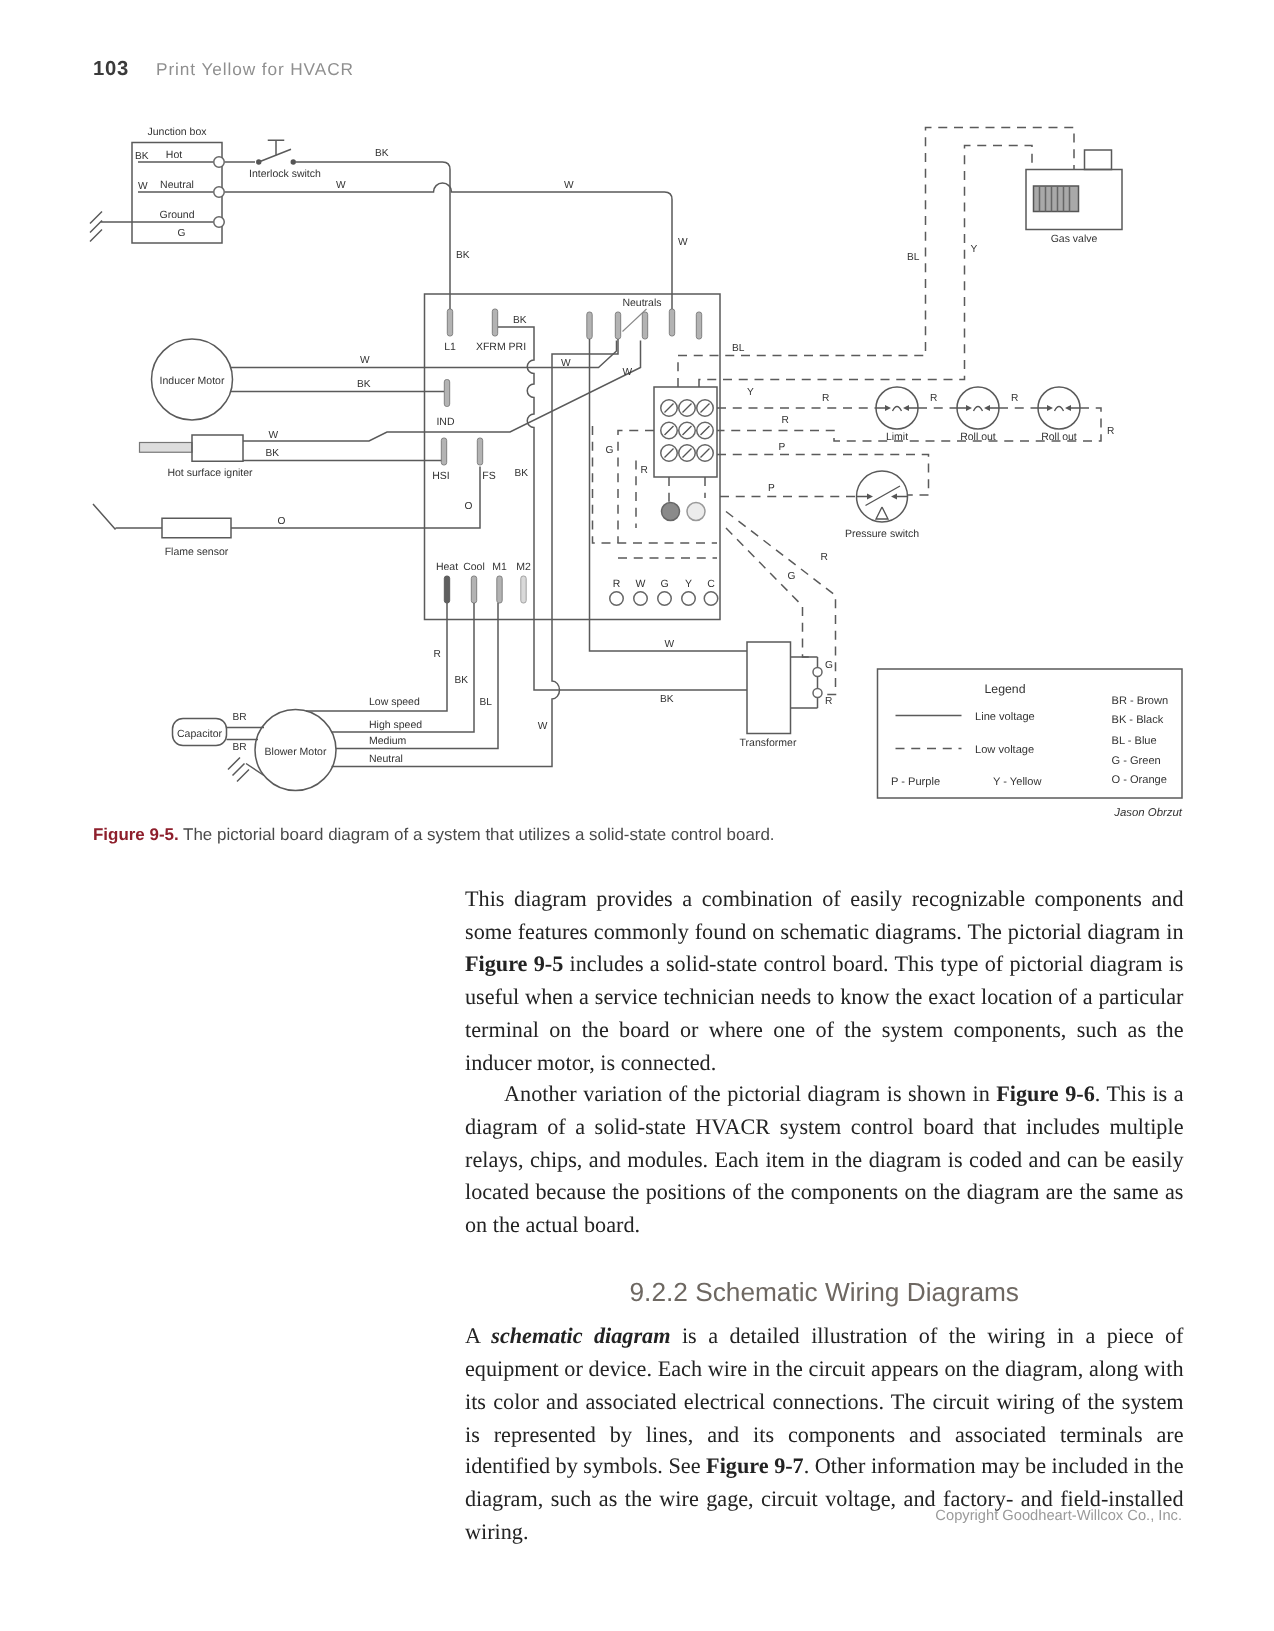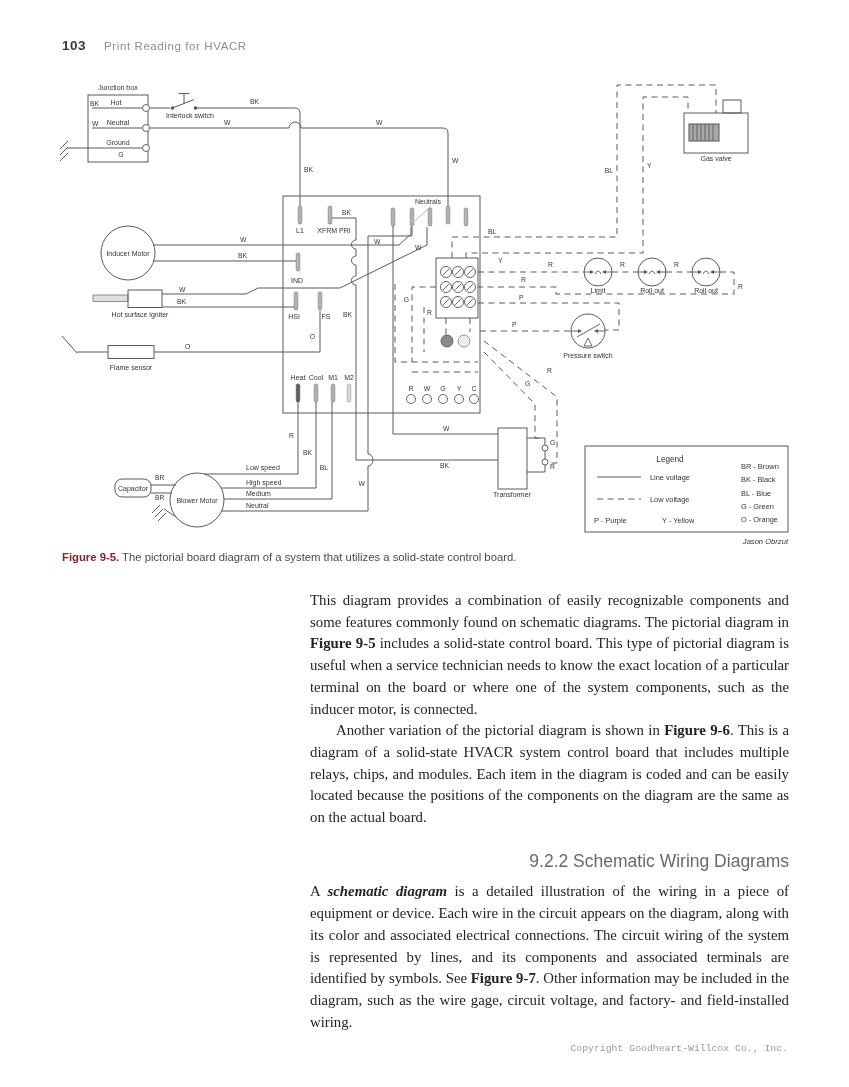--- a/index.html
+++ b/index.html
@@ -27,31 +27,31 @@
   .credit{font-size:7.6px;font-style:italic;fill:#555;}
   
   #caption{position:absolute;left:62px;top:551px;width:720px;font-size:11.3px;color:#4a4a4a;}
   #caption .figlabel{font-weight:bold;color:#8e1f2c;}
   
   #article{position:absolute;left:310px;top:590px;width:479px;color:#232323;
            font-family:"Liberation Serif",serif;font-size:14.8px;line-height:21.7px;text-align:justify;}
   #article p{margin:0;}
   #article p.indent{text-indent:26px;}
   #article h2{font-family:"Liberation Sans",sans-serif;font-weight:normal;color:#6e6862;
-              font-size:17.5px;margin:22px 0 9px 0;text-align:right;}
-  
-  #pagefoot{position:absolute;right:61px;top:1043px;font-size:9.8px;color:#9a9a9a;font-family:Liberation Mono, monospace;}
+              font-size:17.5px;margin:22px 0 9px 0;text-align:center;}
+  
+  #pagefoot{position:absolute;right:61px;top:1005px;font-size:9.8px;color:#9a9a9a;}
 </style>
 </head>
 <body>
 
 <div id="page">
 
   <div id="pagehead">
-    <span class="num">103</span><span class="run">Print Reading for HVACR</span>
+    <span class="num">103</span><span class="run">Print Yellow for HVACR</span>
   </div>
 
   <svg id="diag" width="849" height="548" viewBox="0 0 849 548">
 
     <g>
       <rect class="box" x="88" y="95" width="60" height="67"></rect>
       <path class="lv" d="M92,108 H142 M92,128 H142 M72,148 H142"></path>
 
       <path class="lv" d="M72,148 L67,148 M68,141 L60,149 M68,147 L60,155 M68,153 L60,161"></path>
       <circle class="term" cx="146" cy="108" r="3.5"></circle>

